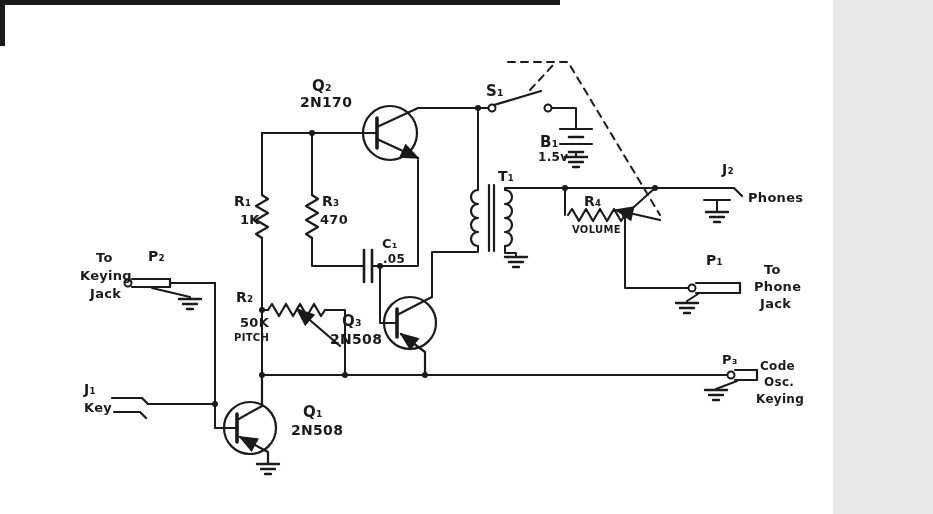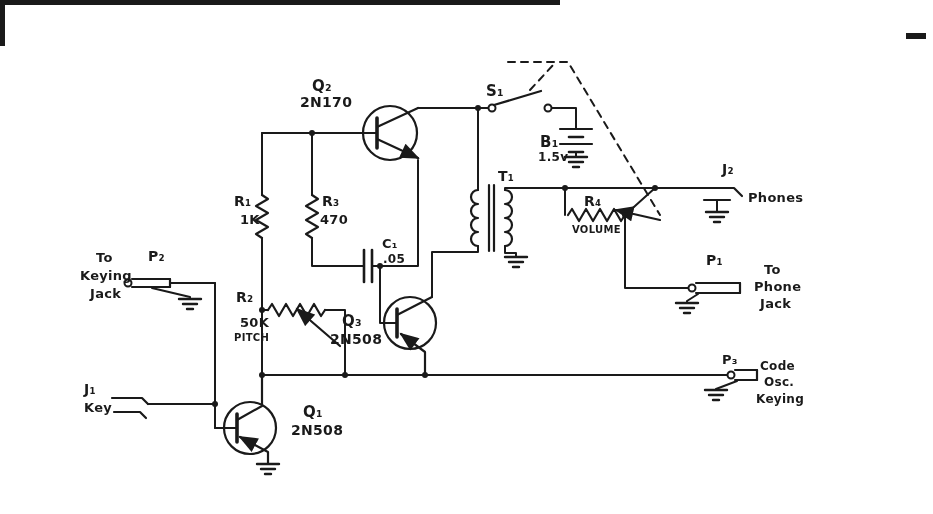--- a/index.html
+++ b/index.html
@@ -1,16 +1,16 @@
 <!DOCTYPE html>
 <html><head>
 <meta charset="utf-8">
 <style>
   html,body{margin:0;padding:0;background:#e8e8e8;}
-  #stage{position:relative;width:933px;height:514px;background:#ffffff;overflow:hidden;
+  #stage{position:relative;width:833px;height:514px;background:#ffffff;overflow:hidden;
          font-family:"DejaVu Sans", sans-serif;}
   svg{display:block;}
   .wire{stroke:#1a1a1a;stroke-width:2;fill:none;stroke-linecap:round;stroke-linejoin:round;}
   .lead{stroke:#1a1a1a;stroke-width:2.2;fill:none;stroke-linecap:round;stroke-linejoin:round;}
   .sym{stroke:#1a1a1a;stroke-width:2.2;fill:none;stroke-linecap:round;stroke-linejoin:round;}
   .bar{stroke:#1a1a1a;stroke-width:3.6;fill:none;stroke-linecap:round;}
   .plate{stroke:#1a1a1a;stroke-width:2.6;fill:none;stroke-linecap:round;}
   .dash{stroke:#1a1a1a;stroke-width:2;fill:none;stroke-dasharray:7 6;stroke-linecap:round;}
   .dot{fill:#1a1a1a;stroke:none;}
   .term{fill:#ffffff;stroke:#1a1a1a;stroke-width:2;}

